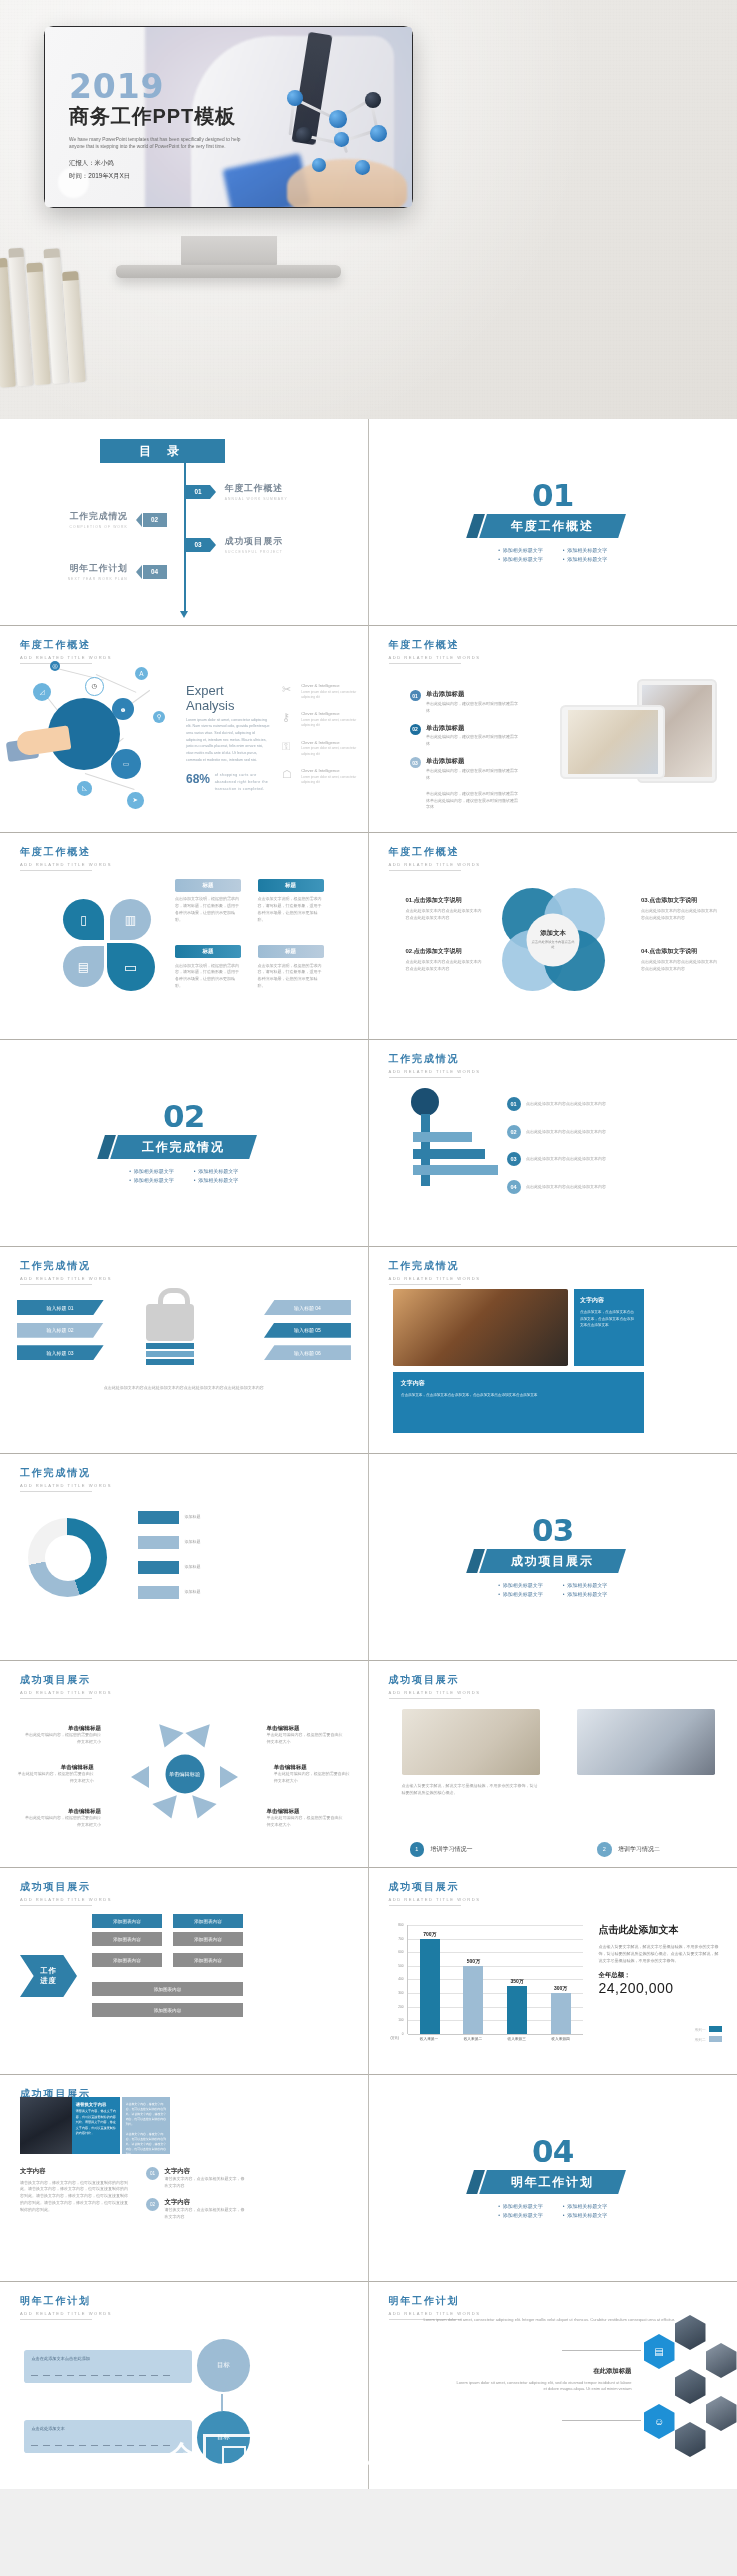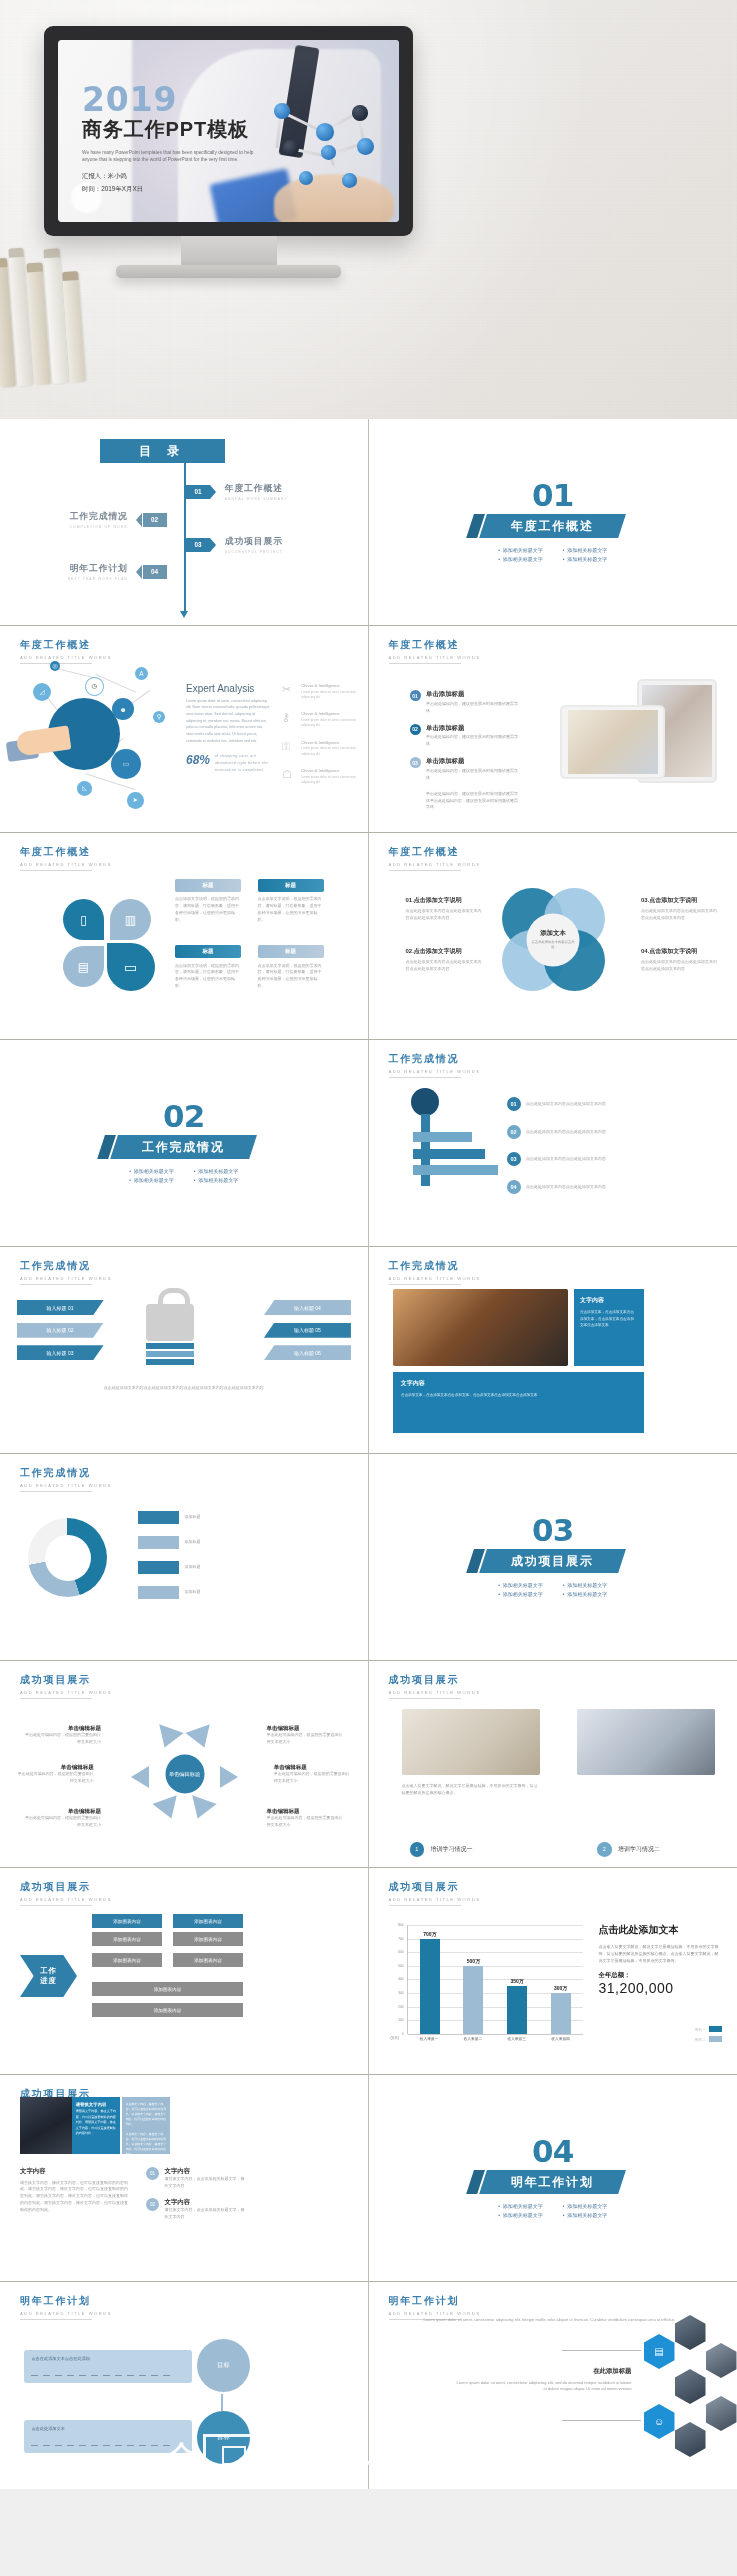--- a/index.html
+++ b/index.html
@@ -15,22 +15,22 @@
      linear-gradient(135deg,#f2f1ef,#e2dfda);}
   .hero .noise{position:absolute;inset:0;opacity:.35;
      background-image:repeating-linear-gradient(0deg,rgba(0,0,0,.02) 0 0.9px,transparent 0.9px 2.8px),
                       repeating-linear-gradient(90deg,rgba(0,0,0,.02) 0 0.9px,transparent 0.9px 2.8px);}
   
   .rolls{position:absolute;left:-5.5px;bottom:35px;width:111px;height:138px;transform:rotate(-4deg);}
   .roll{position:absolute;bottom:0;width:15.7px;height:129px;border-radius:2.8px;
         box-shadow:0.9px 0 1.8px rgba(0,0,0,.12);}
   .roll i{position:absolute;top:0;left:0;right:0;height:9.2px;border-radius:2.8px 2.8px 0 0;}
   
-  .monitor{position:absolute;left:44px;top:26px;width:369px;height:210px;
-     background:#2c2c2e;border-radius:9.2px;padding:14px;box-sizing:border-box;
+  .monitor{position:absolute;left:44px;top:26px;width:369px;height:182px;
+     background:#2c2c2e;border-radius:9.2px;padding:1px;box-sizing:border-box;
      box-shadow:0 9.2px 24px rgba(0,0,0,.22);}
   .screen{position:relative;width:100%;height:100%;border-radius:3.7px;overflow:hidden;
      background:linear-gradient(120deg,#f7f7f8 0%,#f2f2f3 45%,#ded9e3 72%,#cfd6e4 100%);}
   .screen .person{position:absolute;right:-9.2px;top:-18.4px;width:276px;height:258px;
      background:radial-gradient(ellipse at 35% 40%, #e8e6ee 0%, #d8d4e0 40%, #c9cfdd 70%, #bfc7d8 100%);
      filter:blur(1.8px);}
   .screen .shirt{position:absolute;right:18.4px;top:9.2px;width:203px;height:212px;
      background:linear-gradient(110deg,#f4f4f6 10%,#e9e9ee 45%,#dcdde4 100%);
      border-radius:40% 10% 0 0;filter:blur(0.9px);}
   .screen .tie{position:absolute;right:88px;top:5.5px;width:24px;height:111px;
@@ -303,23 +303,23 @@
         <div class="ic" style="left:33px;top:57px;width:18.4px;height:18.4px;">◿</div>
         <div class="ic" style="left:85px;top:51px;width:16.6px;height:16.6px;background:#fff;border:1.8px solid #6cb4dd;color:#333;">◷</div>
         <div class="ic" style="left:135px;top:41px;width:13px;height:13px;">A</div>
         <div class="ic" style="left:112px;top:72px;width:22px;height:22px;background:#2f82b5;">☻</div>
         <div class="ic" style="left:153px;top:85px;width:12px;height:12px;">⚲</div>
         <div class="ic" style="left:111px;top:123px;width:30px;height:30px;background:#2f82b5;">▭</div>
         <div class="ic" style="left:77px;top:155px;width:14.7px;height:14.7px;">◺</div>
         <div class="ic" style="left:127px;top:166px;width:16.6px;height:16.6px;">➤</div>
 
         <div style="position:absolute;left:186px;top:57px;width:85px;">
-          <div style="font-size:10px;color:#4e6a80;">Expert Analysis</div>
+          <div style="font-size:13px;color:#4e6a80;">Expert Analysis</div>
           <div style="font-size:3.6px;color:#9aa7b2;line-height:1.85;margin-top:3.7px;">Lorem ipsum dolor sit amet, consectetur adipiscing elit. Nam viverra euismod odio, gravida pellentesque urna varius vitae. Sed dui nisl, adipiscing id adipiscing et, interdum nec metus. Mauris ultricies, justo eu convallis placerat, felis enim ornare nisi, vitae mattis nulla ante id dui. Ut lectus purus, commodo et molestie nec, interdum sed nisi.</div>
-          <div style="display:flex;gap:4.6px;margin-top:9.2px;align-items:flex-start;font-style:italic;">
+          <div style="display:flex;gap:4.6px;margin-top:9.2px;align-items:flex-start;">
             <div style="font-size:12px;font-weight:bold;color:#4a7ba5;">68%</div>
             <div style="font-size:3.6px;color:#9aa7b2;line-height:1.9;letter-spacing:0.4px;">of shopping carts are abandoned right before the transaction is completed.</div>
           </div>
         </div>
 
         <div style="position:absolute;left:282px;top:57px;width:81px;">
           <div style="display:flex;gap:4.6px;margin-bottom:11px;">
             <div style="font-size:11px;color:#ccc;flex:0 0 14.7px;">✂</div>
             <div>
                 <div style="font-size:4.2px;color:#a2a2a2;">Clever &amp; Intelligence</div>
@@ -731,21 +731,21 @@
             <div>收入来源二</div>
             <div>收入来源三</div>
             <div>收入来源四</div>
           </div>
         </div>
 
         <div style="position:absolute;left:230px;top:55px;width:123px;">
           <div class="kpi-title">点击此处添加文本</div>
           <div class="kpi-body">点击输入简要文字解说，解说文字尽量概括精炼，不用多余的文字修饰，简洁精要的解说所提炼的核心概念。点击输入简要文字解说，解说文字尽量概括精炼，不用多余的文字修饰。</div>
           <div class="kpi-lbl">全年总额：</div>
-          <div class="kpi-num">31,200,000</div>
+          <div class="kpi-num">24,200,000</div>
         </div>
         <div class="legend">
           <div>
               <span>系列一</span>
               <i style="background:#1d7ba3;"></i>
             </div>
           <div>
               <span>系列二</span>
               <i style="background:#9dbcd4;"></i>
             </div>

